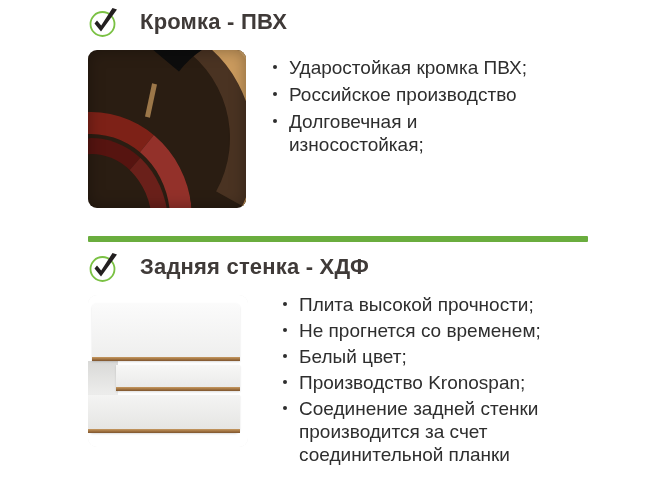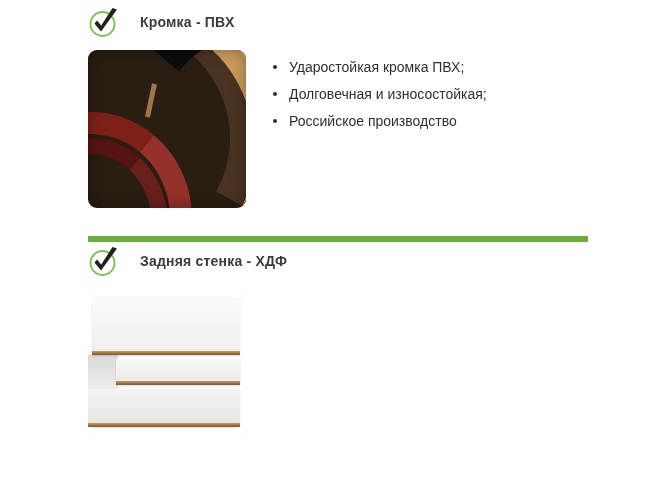--- a/index.html
+++ b/index.html
@@ -18,39 +18,39 @@
   .page {
     position: relative;
     width: 652px;
     height: 500px;
     background: #ffffff;
   }
 
   
   .section { position: absolute; }
   #section-edge { left: 0; top: 0; width: 652px; }
-  #section-back { left: 0; top: 239px; width: 552px; }
+  #section-back { left: 0; top: 245px; width: 552px; }
 
   .section-head {
     display: flex;
     align-items: center;
     padding-left: 88px;
     height: 44px;
   }
   .check-icon {
     width: 38px;
     height: 38px;
     position: relative;
     flex: 0 0 38px;
     margin-left: -2px;
   }
   .check-icon svg { display: block; }
 
   .section-title {
-    font-size: 14px;
+    font-size: 22px;
     font-weight: bold;
     color: #3f3a38;
     letter-spacing: 0.2px;
     margin-left: 16px;
     white-space: nowrap;
   }
 
   
   .section-body {
     display: flex;
@@ -178,21 +178,21 @@
   .bullets {
     list-style: none;
     margin: 0;
     padding: 0;
     margin-left: 26px;
     margin-top: 2px;
   }
   .bullets li {
     position: relative;
     padding-left: 17px;
-    font-size: 14px;
+    font-size: 19px;
     line-height: 23px;
     color: #2e2e2e;
     margin-bottom: 4px;
     max-width: 268px;
   }
   .bullets li::before {
     content: "";
     position: absolute;
     left: 1px;
     top: 9px;
@@ -246,22 +246,22 @@
           <div class="coil coil-red2"></div>
           <div class="coil coil-oak"></div>
           <div class="coil coil-oak-hi"></div>
           <div class="band-seam"></div>
         </div>
         <div class="photo-vignette"></div>
       </div>
 
       <ul class="bullets" id="list-edge">
         <li>Ударостойкая кромка ПВХ;</li>
+        <li>Российское производство</li>
         <li>Долговечная и износостойкая;</li>
-        <li>Российское производство</li>
       </ul>
 
     </div>
   </div>
 
   <div class="divider"></div>
 
   <div class="section" id="section-back">
 
     <div class="section-head">
@@ -284,17 +284,24 @@
           </div>
           <div class="board" id="board-mid">
             <div class="board-edge"></div>
           </div>
           <div class="board" id="board-bot">
             <div class="board-edge"></div>
           </div>
         </div>
       </div>
 
+      <ul class="bullets" id="list-back">
+        <li>Плита высокой прочности;</li>
+        <li>Не прогнется со временем;</li>
+        <li>Белый цвет;</li>
+        <li>Производство Kronospan;</li>
+        <li>Соединение задней стенки производится за счет соединительной планки</li>
+      </ul>
 
     </div>
   </div>
 
 </div>
 
 </body></html>

